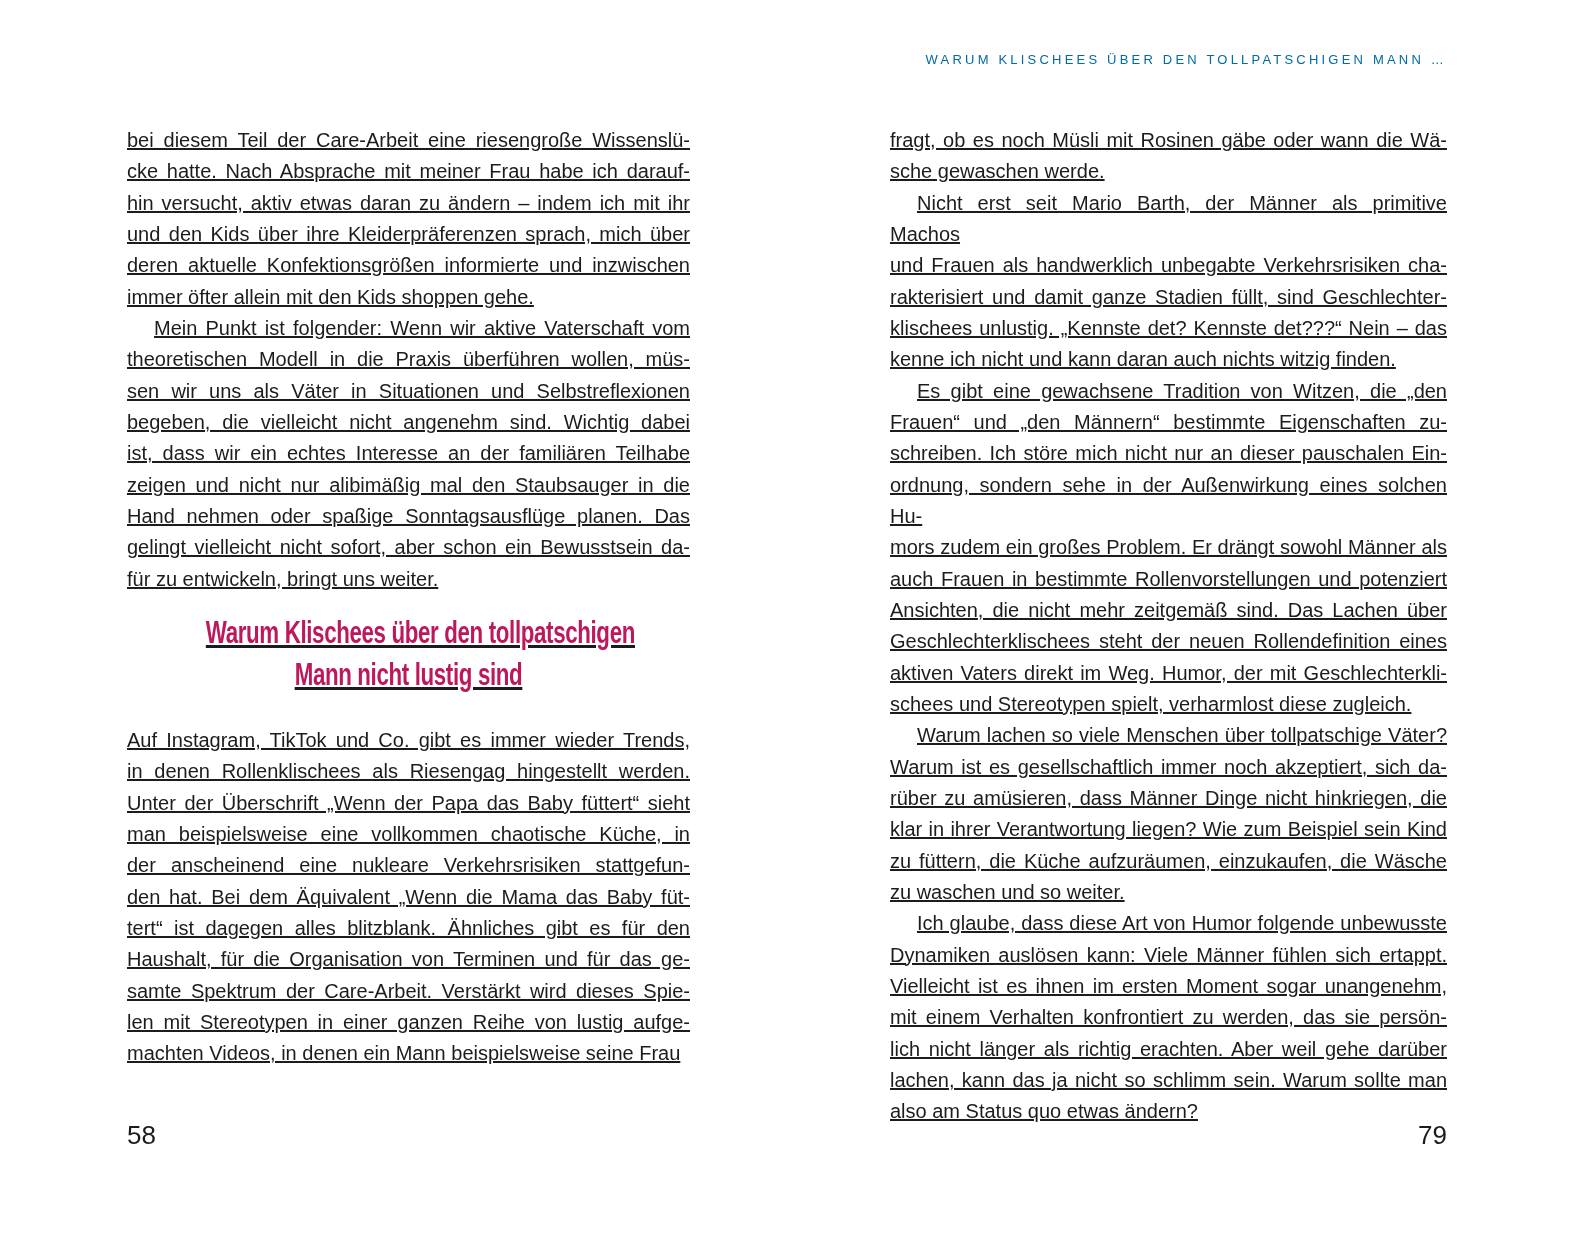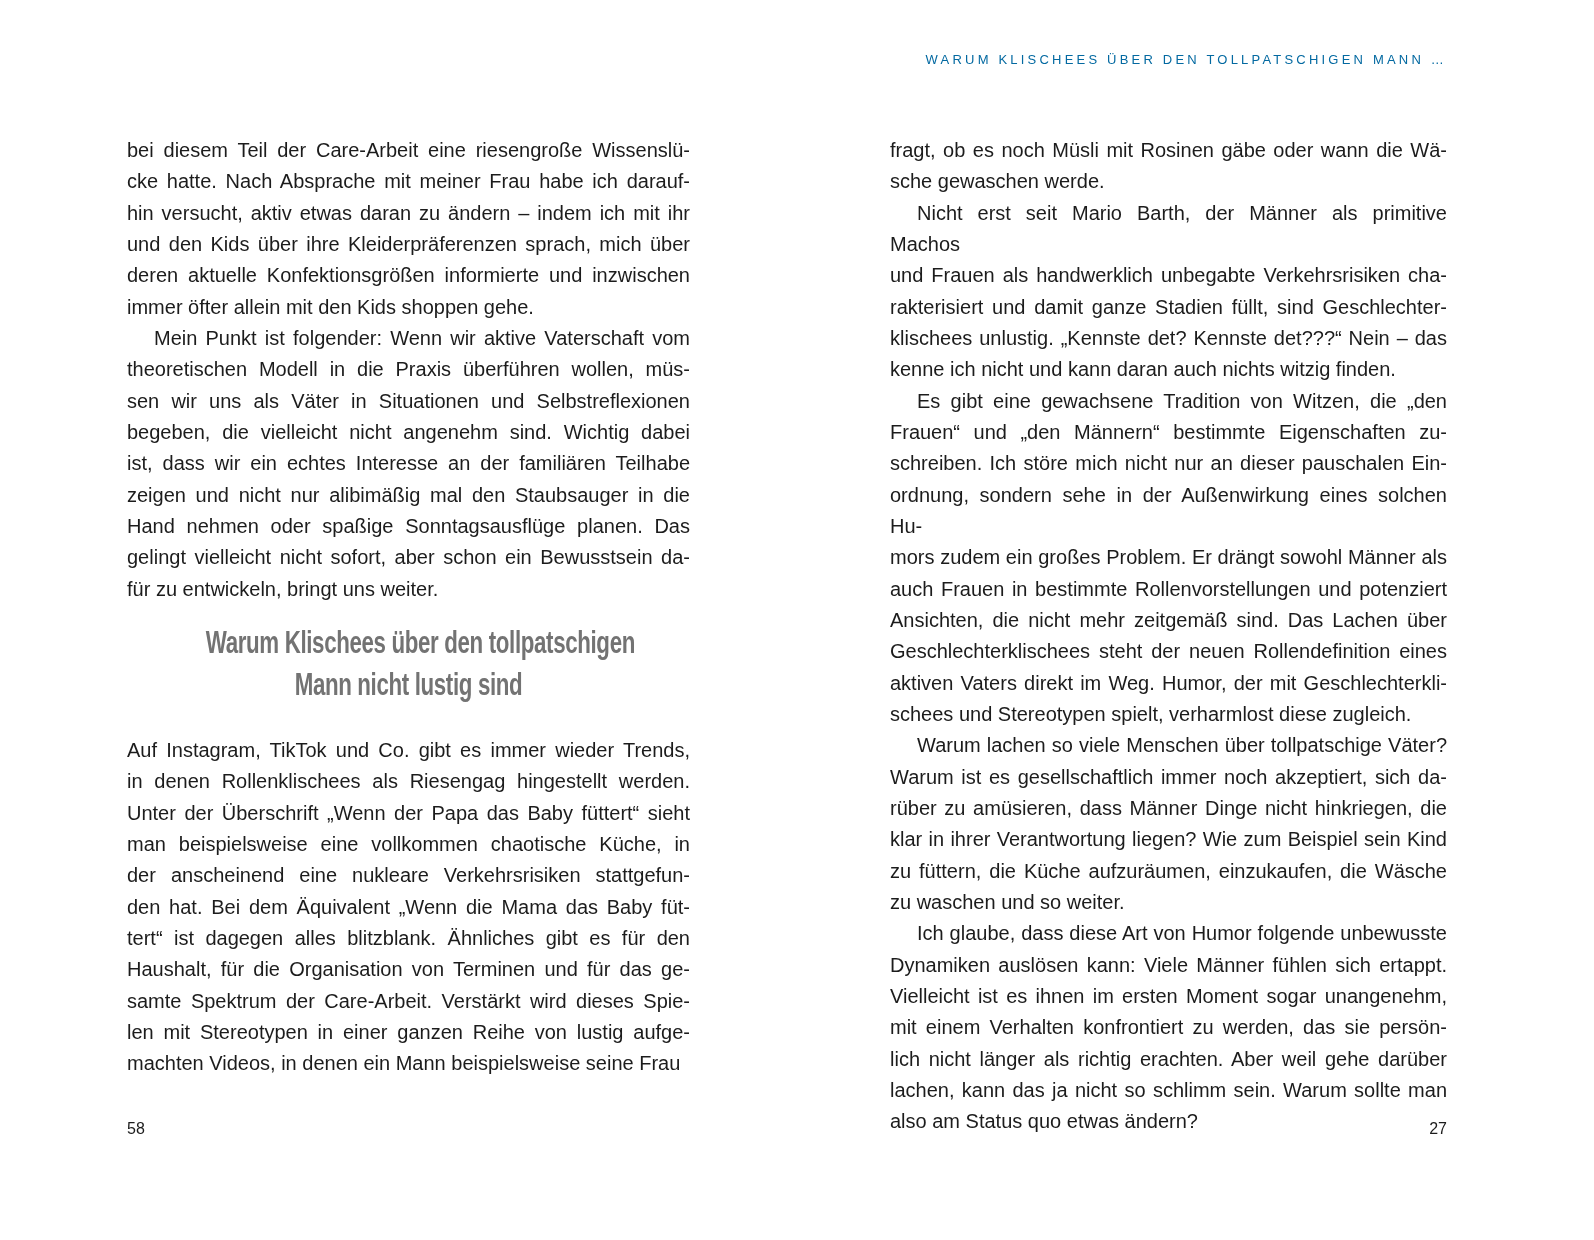--- a/index.html
+++ b/index.html
@@ -24,55 +24,56 @@
     position: absolute;
     top: 52px;
     right: 147px;
     font-size: 13px;
     letter-spacing: 3.2px;
     color: #0369a1;
     white-space: nowrap;
   }
   .column {
     position: absolute;
-    top: 135px;
+    top: 125px;
     font-size: 20px;
     line-height: 31.33px;
     color: #1c1c1c;
+    text-decoration: underline;
   }
   .column.left  { left: 127px; width: 563px; }
   .column.right { left: 890px; width: 557px; }
 
   .para .line {
     text-align: justify;
     text-align-last: justify;
     white-space: normal;
   }
   .para .line.last { text-align-last: left; }
   .para .line.indent { text-indent: 27px; }
 
   .heading {
     margin-top: 17px;
     margin-bottom: 29px;
     font-weight: bold;
     font-size: 31px;
     line-height: 42px;
-    color: #737373;
+    color: #be185d;
   }
   .heading .line {
     text-align: center;
     white-space: nowrap;
     transform: scaleX(0.72);
     transform-origin: 50% 50%;
     letter-spacing: -0.5px;
   }
   .page-number {
     position: absolute;
     top: 1120px;
-    font-size: 16px;
+    font-size: 26px;
     color: #1c1c1c;
   }
   .page-number.num-left  { left: 127px; }
   .page-number.num-right { right: 147px; }
 </style>
 </head>
 <body>
 
 <div class="spread">
   <div class="running-head">WARUM KLISCHEES ÜBER DEN TOLLPATSCHIGEN MANN …</div>
@@ -154,14 +155,14 @@
         <div class="line">Vielleicht ist es ihnen im ersten Moment sogar unangenehm,</div>
         <div class="line">mit einem Verhalten konfrontiert zu werden, das sie persön-</div>
         <div class="line">lich nicht länger als richtig erachten. Aber weil gehe darüber</div>
         <div class="line">lachen, kann das ja nicht so schlimm sein. Warum sollte man</div>
         <div class="line last">also am Status quo etwas ändern?</div>
       </div>
     </div>
 
   <div class="page-number num-left">58</div>
 
-  <div class="page-number num-right">27</div>
+  <div class="page-number num-right">79</div>
 </div>
 
 </body></html>

